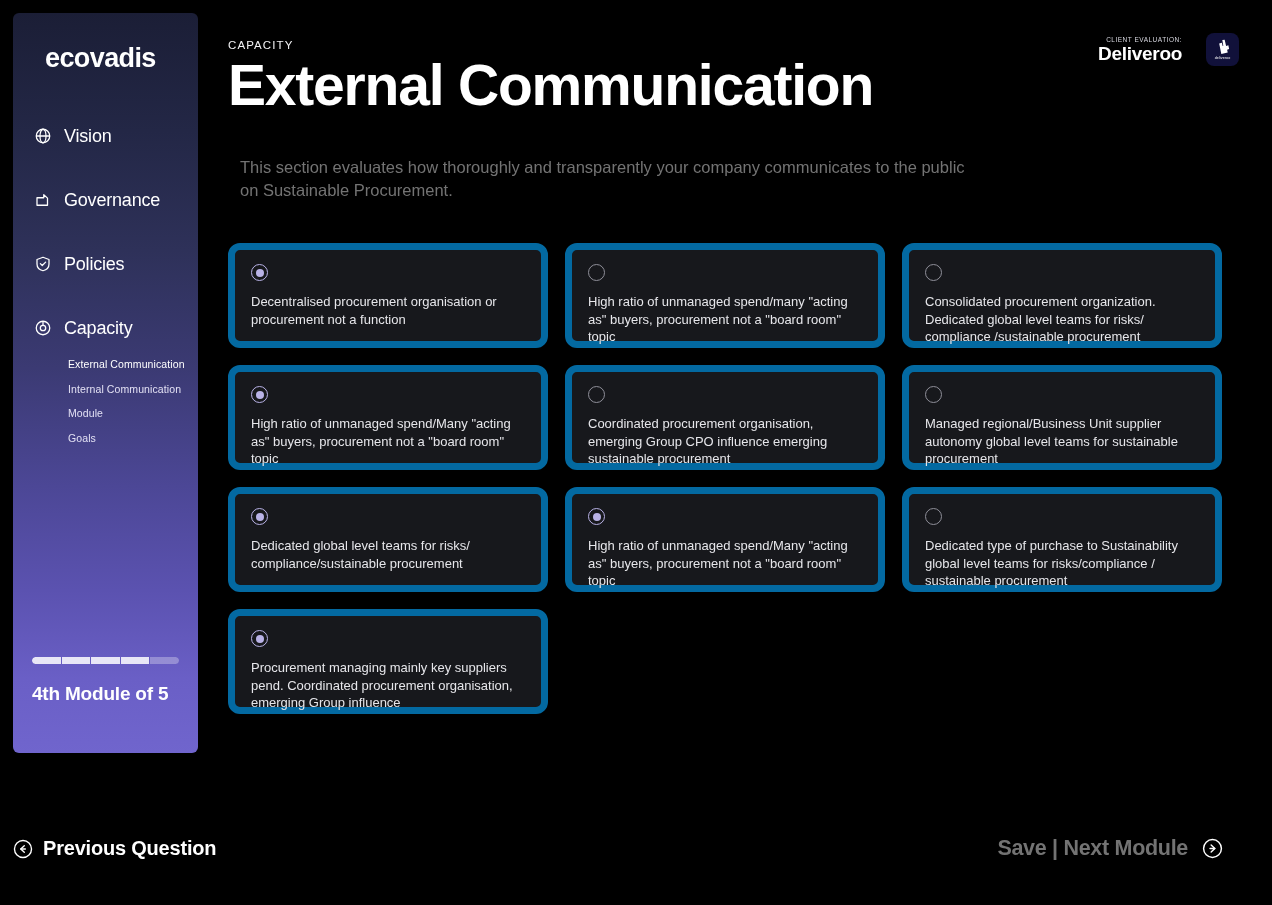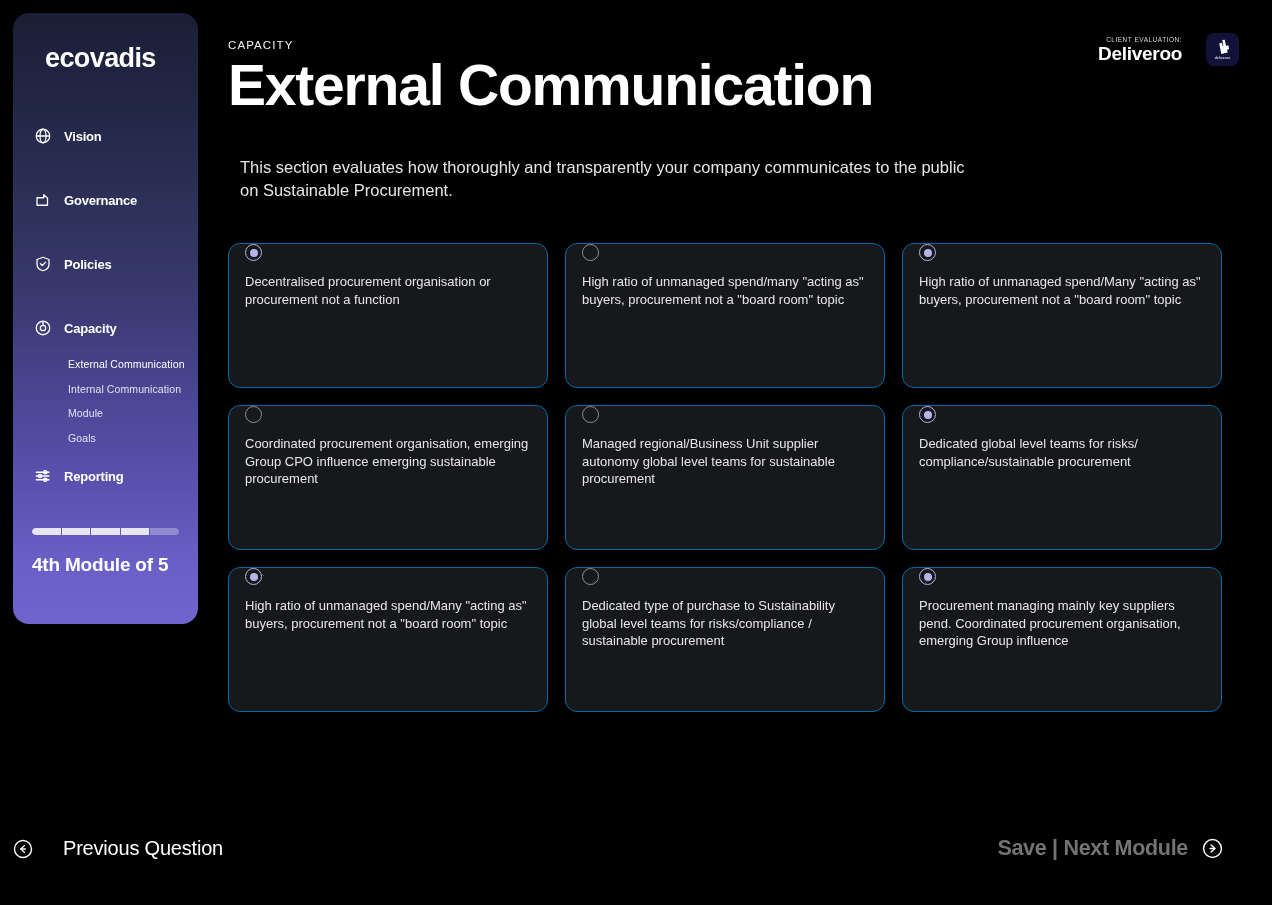--- a/index.html
+++ b/index.html
@@ -19,22 +19,22 @@
     height: 905px;
     background: #000000;
   }
 
   
   .sidebar {
     position: absolute;
     left: 13px;
     top: 13px;
     width: 185px;
-    height: 611px;
-    border-radius: 16px;
+    height: 740px;
+    border-radius: 6px;
     background: linear-gradient(180deg,
         #1b1e36 0%,
         #232746 16%,
         #2e3159 32%,
         #3b3a73 48%,
         #4c4796 64%,
         #5b52b0 78%,
         #6a5fc6 90%,
         #7065cd 100%);
     overflow: hidden;
@@ -71,22 +71,22 @@
     width: 20px;
     height: 20px;
     flex: 0 0 20px;
     display: flex;
     align-items: center;
     justify-content: center;
     color: #ffffff;
   }
 
   .nav-item .nav-label {
-    font-size: 13px;
-    font-weight: 700;
+    font-size: 18px;
+    font-weight: 400;
     color: #ffffff;
     letter-spacing: -0.2px;
   }
 
   .subnav {
     margin: -14px 0 14px 0;
     padding-left: 55px;
   }
 
   .subnav-item {
@@ -158,21 +158,21 @@
     line-height: 1.05;
   }
 
   .page-desc {
     position: absolute;
     left: 12px;
     top: 156px;
     width: 730px;
     font-size: 16.5px;
     line-height: 1.38;
-    color: #e5e5e5;
+    color: #737373;
   }
 
   
   .client-badge {
     position: absolute;
     right: 33px;
     top: 33px;
     display: flex;
     align-items: center;
     gap: 24px;
@@ -215,25 +215,25 @@
     left: 0;
     top: 243px;
     width: 996px;
     display: grid;
     grid-template-columns: repeat(3, 320px);
     gap: 17px;
   }
 
   .option-card {
     position: relative;
-    height: 145px;
+    height: 105px;
     border-radius: 12px;
     background: #17181c;
-    border: 1px solid #0369a1;
-    padding: 0 16px 12px 16px;
+    border: 7px solid #0369a1;
+    padding: 14px 16px 12px 16px;
     cursor: pointer;
   }
 
   .radio {
     width: 17px;
     height: 17px;
     border-radius: 50%;
     border: 1.6px solid #8f8f99;
     display: flex;
     align-items: center;
@@ -257,22 +257,23 @@
     color: #e6e6ea;
   }
 
   
   .footer-prev {
     position: absolute;
     left: 12px;
     bottom: 45px;
     display: flex;
     align-items: center;
-    gap: 29px;
+    gap: 9px;
     cursor: pointer;
+    font-weight: bold;
   }
   .footer-prev .lbl {
     font-size: 20px;
     color: #ffffff;
     letter-spacing: -0.2px;
   }
 
   .footer-next {
     position: absolute;
     right: 48px;
@@ -343,33 +344,20 @@
         <span class="nav-label">Capacity</span>
       </div>
 
       <div class="subnav">
         <div class="subnav-item active">External Communication</div>
         <div class="subnav-item">Internal Communication</div>
         <div class="subnav-item">Module</div>
         <div class="subnav-item">Goals</div>
       </div>
 
-      <div class="nav-item">
-        <span class="nav-icon">
-          <svg width="18" height="18" viewBox="0 0 24 24" fill="none" stroke="currentColor" stroke-width="1.7" stroke-linecap="round">
-            <line x1="3" y1="7" x2="20" y2="7"></line>
-              <circle cx="15" cy="7" r="2.3" fill="none"></circle>
-            <line x1="3" y1="12" x2="20" y2="12"></line>
-              <circle cx="8" cy="12" r="2.3" fill="none"></circle>
-            <line x1="3" y1="17" x2="20" y2="17"></line>
-              <circle cx="15" cy="17" r="2.3" fill="none"></circle>
-          </svg>
-        </span>
-        <span class="nav-label">Reporting</span>
-      </div>
 
     </nav>
 
     <div class="progress-wrap">
       <div class="progress-bar">
         <div class="progress-seg on"></div>
         <div class="progress-seg on"></div>
         <div class="progress-seg on"></div>
         <div class="progress-seg on"></div>
         <div class="progress-seg"></div>
@@ -390,20 +378,24 @@
       <div class="option-card">
         <div class="radio checked"></div>
         <div class="option-text">Decentralised procurement organisation or procurement not a function</div>
       </div>
 
       <div class="option-card">
         <div class="radio"></div>
         <div class="option-text">High ratio of unmanaged spend/many "acting as" buyers, procurement not a "board room" topic</div>
       </div>
 
+      <div class="option-card">
+        <div class="radio"></div>
+        <div class="option-text">Consolidated procurement organization. Dedicated global level teams for risks/ compliance /sustainable procurement</div>
+      </div>
 
       <div class="option-card">
         <div class="radio checked"></div>
         <div class="option-text">High ratio of unmanaged spend/Many "acting as" buyers, procurement not a "board room" topic</div>
       </div>
 
 
 
       <div class="option-card">
         <div class="radio"></div>

